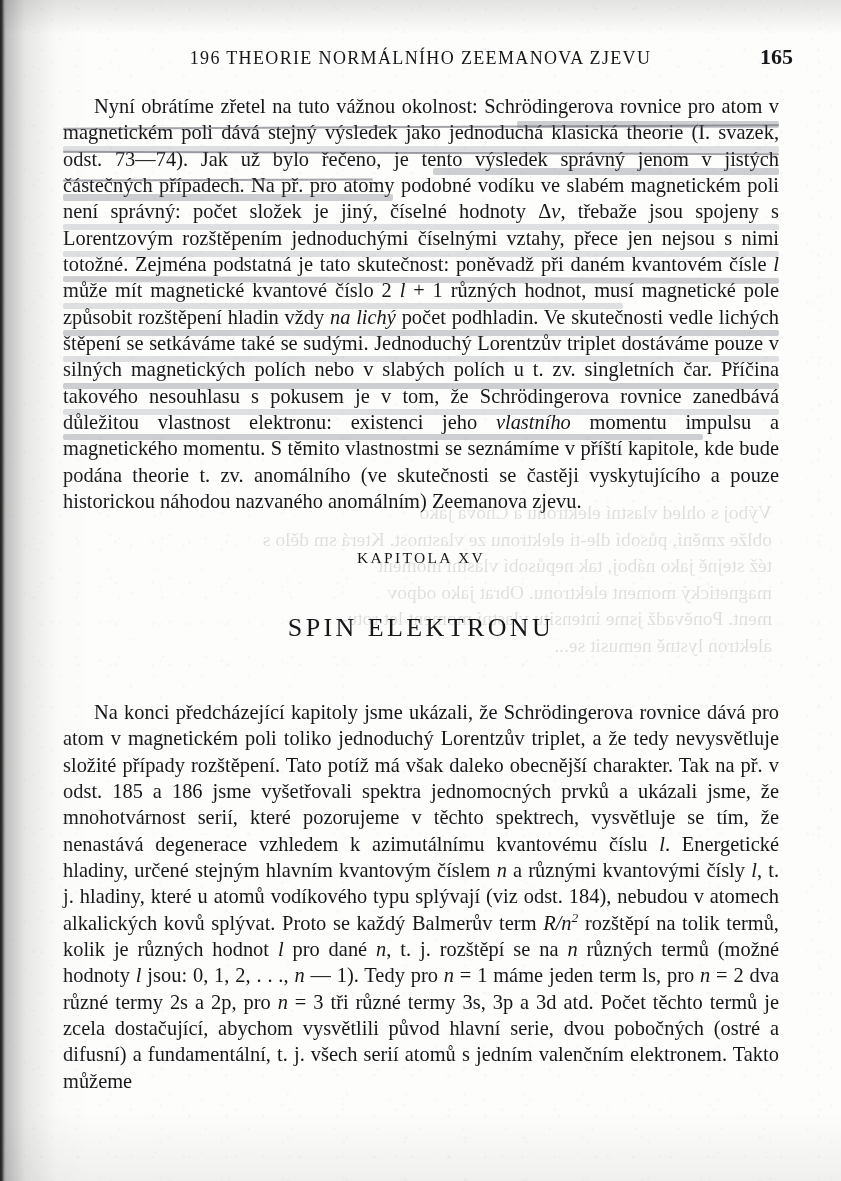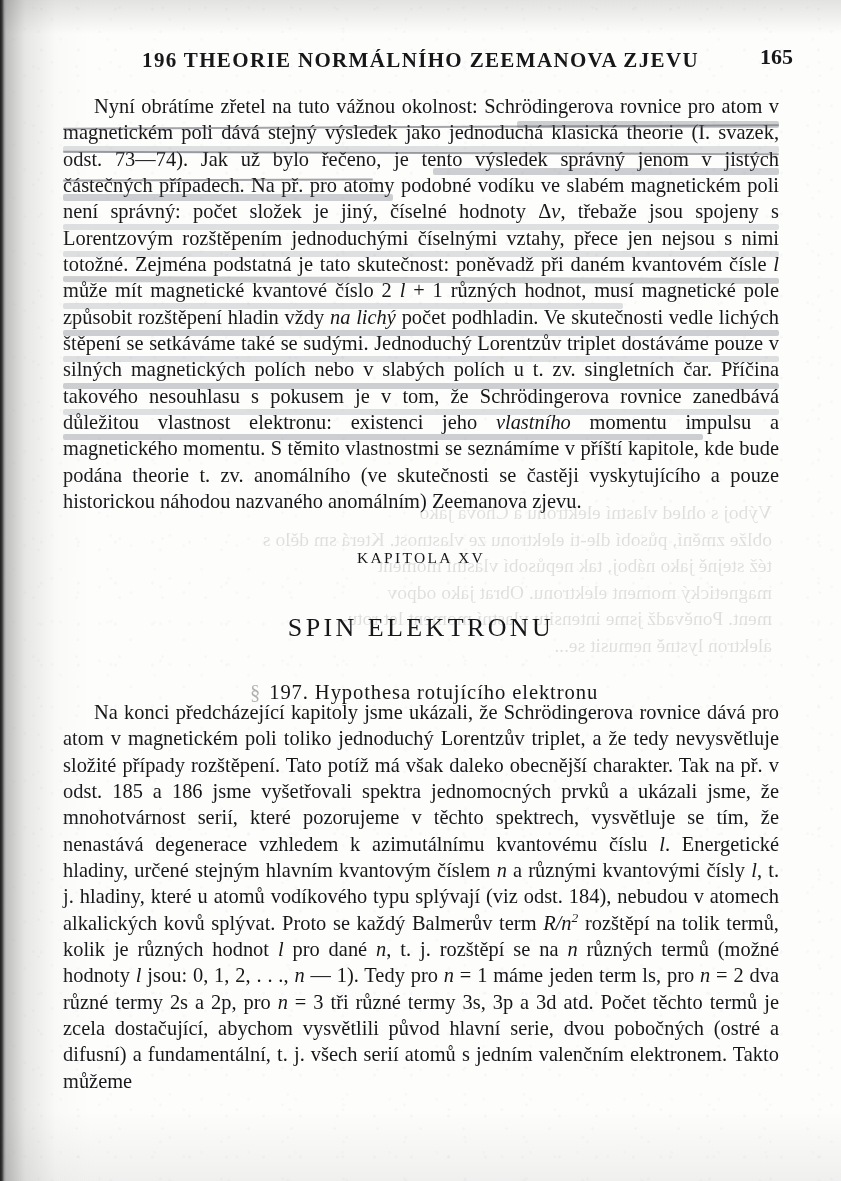--- a/index.html
+++ b/index.html
@@ -83,23 +83,23 @@
   .runhead {
     position: absolute;
     left: 0; right: 0; top: 48px;
     z-index: 3;
     height: 26px;
   }
   .runhead-title {
     position: absolute;
     left: 0; right: 0;
     text-align: center;
-    font-size: 21px;
+    font-size: 18px;
     letter-spacing: 1.35px;
-    font-weight: 700;
+    font-weight: 400;
     white-space: nowrap;
   }
   .runhead-folio {
     position: absolute;
     right: 48px;
     top: -4px;
     font-size: 22px;
     font-weight: 700;
   }
 
@@ -215,21 +215,20 @@
   <div class="mark light" style="left:63px; top:303px; width:560px; height:6px;"></div>
   <div class="mark" style="left:63px;  top:330px; width:716px; height:6px;"></div>
   <div class="mark light" style="left:63px; top:356px; width:716px; height:6px;"></div>
   <div class="mark" style="left:63px;  top:383px; width:716px; height:6px;"></div>
   <div class="mark light" style="left:63px; top:409px; width:716px; height:6px;"></div>
   <div class="mark" style="left:63px;  top:434px; width:640px; height:6px;"></div>
 
   <div class="chapter-head">
     <div class="kapitola">KAPITOLA XV</div>
     <div class="chapter-title">SPIN ELEKTRONU</div>
-    <div class="section-head"><span class="sectsym">§</span><span>197. Hypothesa rotujícího elektronu</span></div>
   </div>
 
   <div class="textblock2">
     <p class="para indent"><span id="p2">Na konci předcházející kapitoly jsme ukázali, že Schrödingerova rovnice dává pro atom v magnetickém poli toliko jednoduchý Lorentzův triplet, a že tedy nevysvětluje složité případy rozštěpení. Tato potíž má však daleko obecnější charakter. Tak na př. v odst. 185 a 186 jsme vyšetřovali spektra jednomocných prvků a ukázali jsme, že mnohotvárnost serií, které pozorujeme v těchto spektrech, vysvětluje se tím, že nenastává degenerace vzhledem k azimutálnímu kvantovému číslu <span class="it">l</span>. Energetické hladiny, určené stejným hlavním kvantovým číslem <span class="it">n</span> a různými kvantovými čísly <span class="it">l</span>, t. j. hladiny, které u atomů vodíkového typu splývají (viz odst. 184), nebudou v atomech alkalických kovů splývat. Proto se každý Balmerův term <span class="it">R/n<sup>2</sup></span> rozštěpí na tolik termů, kolik je různých hodnot <span class="it">l</span> pro dané <span class="it">n</span>, t. j. rozštěpí se na <span class="it">n</span> různých termů (možné hodnoty <span class="it">l</span> jsou: 0, 1, 2, . . ., <span class="it">n</span> — 1). Tedy pro <span class="it">n</span> = 1 máme jeden term ls, pro <span class="it">n</span> = 2 dva různé termy 2s a 2p, pro <span class="it">n</span> = 3 tři různé termy 3s, 3p a 3d atd. Počet těchto termů je zcela dostačující, abychom vysvětlili původ hlavní serie, dvou pobočných (ostré a difusní) a fundamentální, t. j. všech serií atomů s jedním valenčním elektronem. Takto můžeme</span></p>
   </div>
 
   <div class="grain"></div>
   <div class="top-shade"></div>
   <div class="bottom-shade"></div>
   <div class="gutter-shade"></div>

